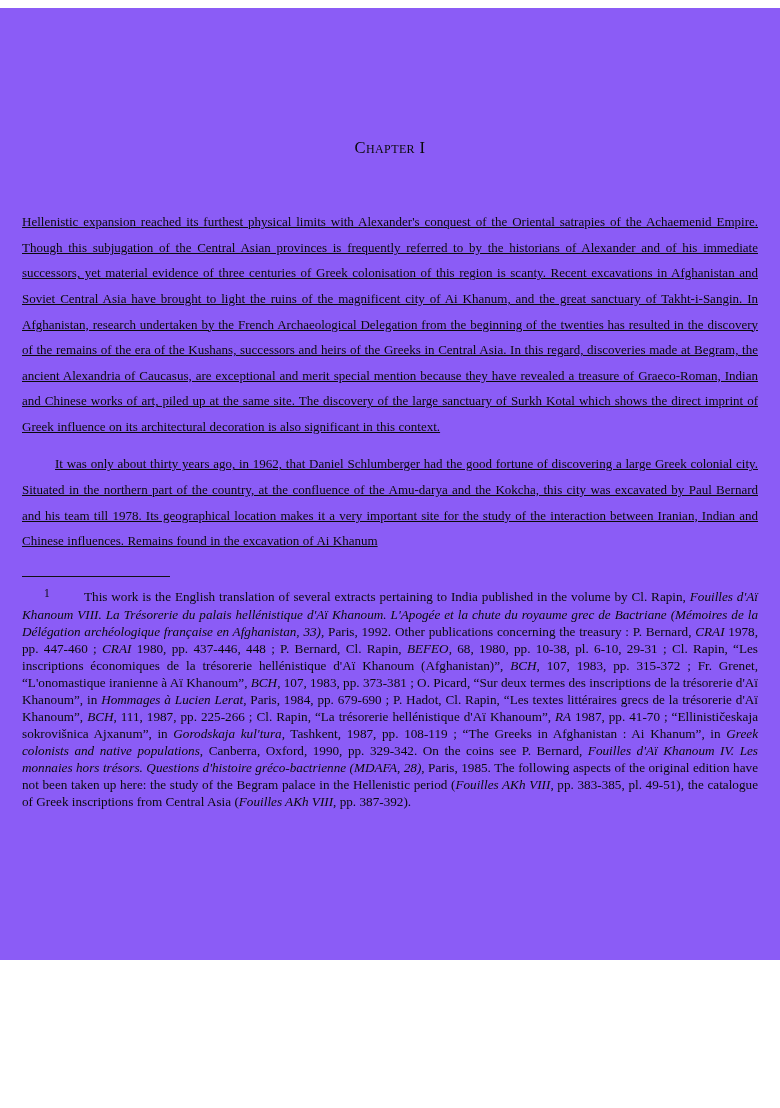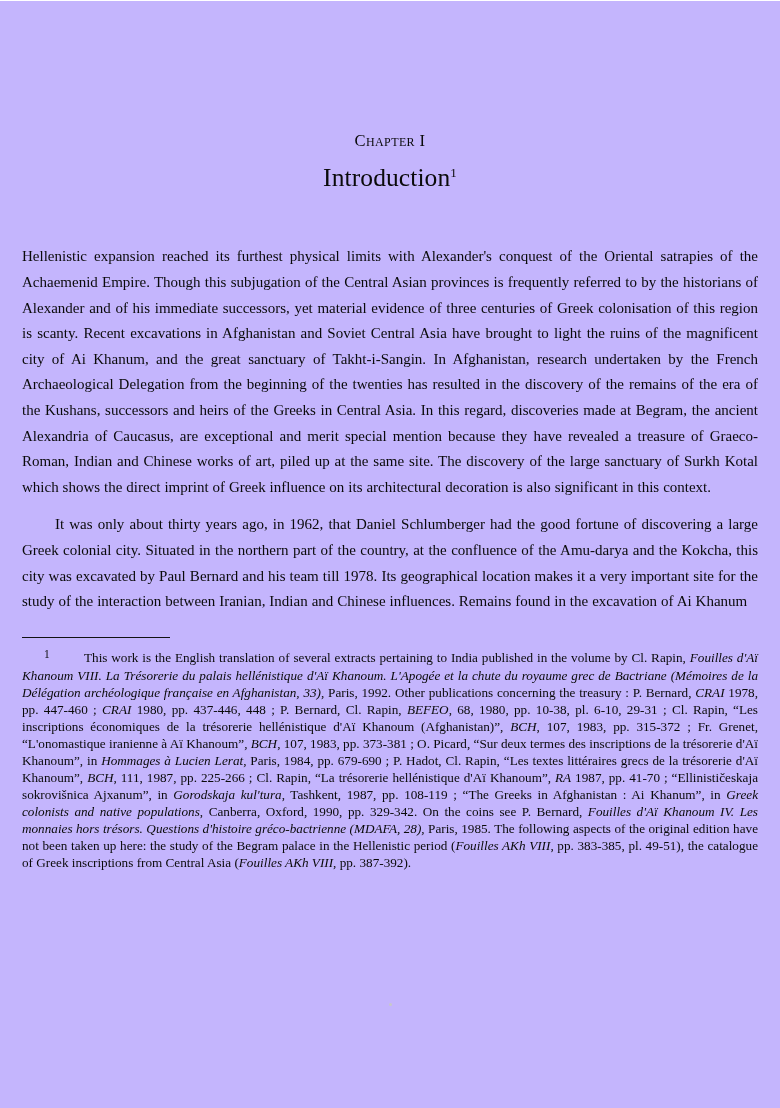--- a/index.html
+++ b/index.html
@@ -8,23 +8,23 @@
     padding: 0;
     background: #ffffff;
   }
   body {
     font-family: "Liberation Serif", "DejaVu Serif", serif;
     color: #0a0a0a;
   }
   .page {
     position: relative;
     width: 780px;
-    height: 1108px;
-    margin: 1px auto;
-    background: #c4b5fd;
+    height: 952px;
+    margin: 8px auto;
+    background: #8b5cf6;
     overflow: hidden;
     box-sizing: border-box;
   }
   .content {
     position: absolute;
     left: 22px;
     top: 0;
     width: 736px;
   }
 
@@ -51,26 +51,27 @@
     vertical-align: super;
     line-height: 0;
   }
 
   
   .body-block {
     margin-top: 52px;
   }
   p.body-par {
     margin: 0;
-    font-size: 15px;
+    font-size: 13px;
     line-height: 25.6px;
     text-align: justify;
     text-justify: inter-word;
     word-spacing: 0.2px;
     hyphens: none;
+    text-decoration: underline;
   }
   p.body-par.indented {
     text-indent: 33px;
     margin-top: 12px;
   }
 
   
   .footnote-rule {
     width: 148px;
     height: 0;
@@ -114,21 +115,20 @@
   }
 </style>
 </head>
 <body>
 
 <div class="page">
   <div class="content">
 
     <div class="chapter-label">Chapter I</div>
 
-    <h1 class="chapter-title"><span>Introduction</span><span class="fn-ref">1</span></h1>
 
     <div class="body-block">
       <p class="body-par">Hellenistic expansion reached its furthest physical limits with Alexander's conquest of the Oriental satrapies of the Achaemenid Empire. Though this subjugation of the Central Asian provinces is frequently referred to by the historians of Alexander and of his immediate successors, yet material evidence of three centuries of Greek colonisation of this region is scanty. Recent excavations in Afghanistan and Soviet Central Asia have brought to light the ruins of the magnificent city of Ai Khanum, and the great sanctuary of Takht-i-Sangin. In Afghanistan, research undertaken by the French Archaeological Delegation from the beginning of the twenties has resulted in the discovery of the remains of the era of the Kushans, successors and heirs of the Greeks in Central Asia. In this regard, discoveries made at Begram, the ancient Alexandria of Caucasus, are exceptional and merit special mention because they have revealed a treasure of Graeco-Roman, Indian and Chinese works of art, piled up at the same site. The discovery of the large sanctuary of Surkh Kotal which shows the direct imprint of Greek influence on its architectural decoration is also significant in this context.</p>
       <p class="body-par indented">It was only about thirty years ago, in 1962, that Daniel Schlumberger had the good fortune of discovering a large Greek colonial city. Situated in the northern part of the country, at the confluence of the Amu-darya and the Kokcha, this city was excavated by Paul Bernard and his team till 1978. Its geographical location makes it a very important site for the study of the interaction between Iranian, Indian and Chinese influences. Remains found in the excavation of Ai Khanum</p>
     </div>
 
     <div class="footnote-rule"></div>
 
     <div class="footnote"><span class="fn-marker">1</span><span class="fn-lead"></span><span id="footnote-text"><span>This work is the English translation of several extracts pertaining to India published in the volume by Cl. Rapin, </span><i>Fouilles d'Aï Khanoum VIII. La Trésorerie du palais hellénistique d'Aï Khanoum. L'Apogée et la chute du royaume grec de Bactriane (Mémoires de la Délégation archéologique française en Afghanistan, 33)</i><span>, Paris, 1992. Other publications concerning the treasury : P. Bernard, </span><i>CRAI</i><span> 1978, pp. 447-460 ; </span><i>CRAI</i><span> 1980, pp. 437-446, 448 ; P. Bernard, Cl. Rapin, </span><i>BEFEO</i><span>, 68, 1980, pp. 10-38, pl. 6-10, 29-31 ; Cl. Rapin, “Les inscriptions économiques de la trésorerie hellénistique d'Aï Khanoum (Afghanistan)”, </span><i>BCH</i><span>, 107, 1983, pp. 315-372 ; Fr. Grenet, “L'onomastique iranienne à Aï Khanoum”, </span><i>BCH</i><span>, 107, 1983, pp. 373-381 ; O. Picard, “Sur deux termes des inscriptions de la trésorerie d'Aï Khanoum”, in </span><i>Hommages à Lucien Lerat</i><span>, Paris, 1984, pp. 679-690 ; P. Hadot, Cl. Rapin, “Les textes littéraires grecs de la trésorerie d'Aï Khanoum”, </span><i>BCH</i><span>, 111, 1987, pp. 225-266 ; Cl. Rapin, “La trésorerie hellénistique d'Aï Khanoum”, </span><i>RA</i><span> 1987, pp. 41-70 ; “Ellinističeskaja sokrovišnica Ajxanum”, in </span><i>Gorodskaja kul'tura</i><span>, Tashkent, 1987, pp. 108-119 ; “The Greeks in Afghanistan : Ai Khanum”, in </span><i>Greek colonists and native populations</i><span>, Canberra, Oxford, 1990, pp. 329-342. On the coins see P. Bernard, </span><i>Fouilles d'Aï Khanoum IV. Les monnaies hors trésors. Questions d'histoire gréco-bactrienne (MDAFA, 28)</i><span>, Paris, 1985. The following aspects of the original edition have not been taken up here: the study of the Begram palace in the Hellenistic period (</span><i>Fouilles AKh VIII</i><span>, pp. 383-385, pl. 49-51), the catalogue of Greek inscriptions from Central Asia (</span><i>Fouilles AKh VIII</i><span>, pp. 387-392).</span></span></div>
 

